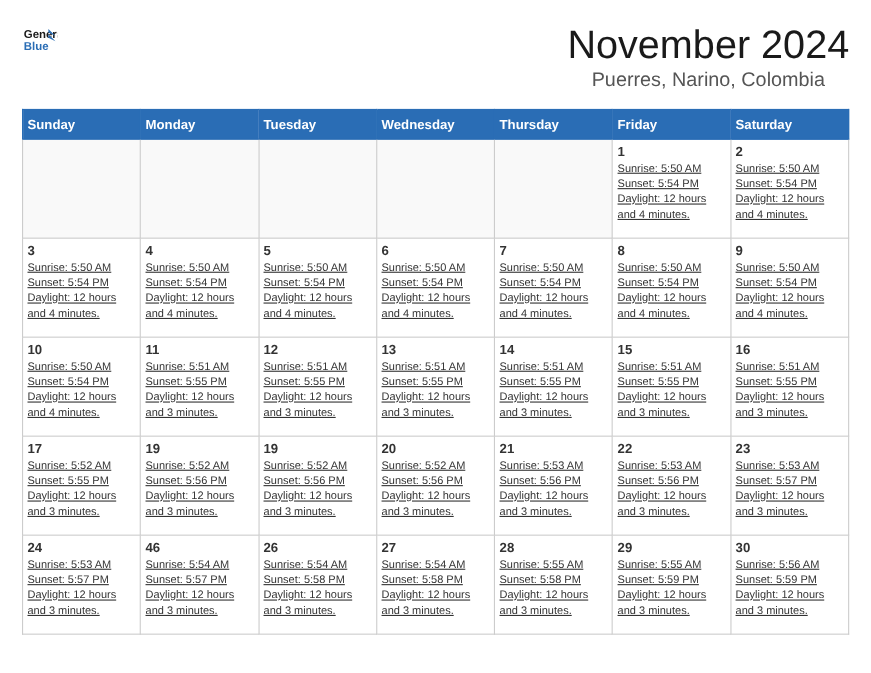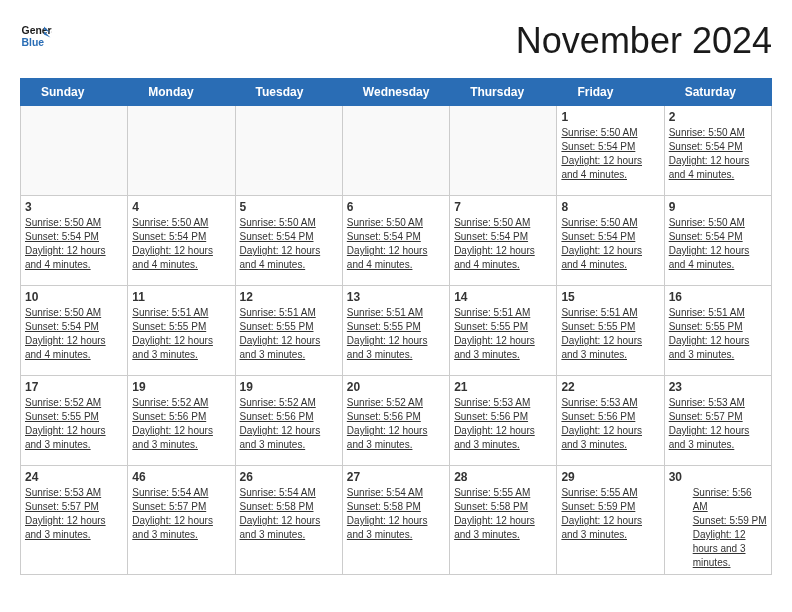--- a/index.html
+++ b/index.html
@@ -40,21 +40,21 @@
     .calendar {
       width: 100%;
       border-collapse: collapse;
       table-layout: fixed;
     }
     .calendar th {
       background: #2a6db5;
       color: #fff;
       font-size: 12px;
       font-weight: bold;
-      padding: 6px 20px;
+      padding: 6px 4px;
       text-align: left;
       border: 1px solid #2a6db5;
     }
     .calendar td {
       vertical-align: top;
       border: 1px solid #ccc;
       padding: 4px;
       font-size: 9.5px;
       color: #333;
       height: 90px;
@@ -82,20 +82,21 @@
   <div class="logo">
     <svg class="logo-icon" viewBox="0 0 40 40">
       <text x="2" y="18" font-size="13" font-weight="bold" fill="#1a1a1a">General</text>
       <text x="2" y="32" font-size="13" font-weight="bold" fill="#2a6db5">Blue</text>
       <polygon points="30,8 38,16 30,12" fill="#2a6db5"></polygon>
       <polygon points="30,14 38,22 30,18" fill="#2a6db5"></polygon>
     </svg>
   </div>
   <div class="title-area">
     <div class="month-title">November 2024</div>
+    <div class="location-title">Puerres, Narino, Colombia</div>
   </div>
 </div>
 
 <table class="calendar">
   <thead>
     <tr>
     <th>Sunday</th>
         <th>Monday</th>
         <th>Tuesday</th>
         <th>Wednesday</th>
@@ -288,19 +289,19 @@
 Daylight: 12 hours and 3 minutes.</div>
         </td>
         <td>
           <span class="day-number">29</span>
           <div class="day-info" style="white-space: pre-line;">Sunrise: 5:55 AM
 Sunset: 5:59 PM
 Daylight: 12 hours and 3 minutes.</div>
         </td>
         <td>
           <span class="day-number">30</span>
-          <div class="day-info" style="white-space: pre-line; margin-left: 24px;">Sunrise: 5:56 AM
+          <div class="day-info" style="white-space: pre-line;">Sunrise: 5:56 AM
 Sunset: 5:59 PM
 Daylight: 12 hours and 3 minutes.</div>
         </td>
       </tr>
     </tbody>
 </table>
 
 </body></html>

